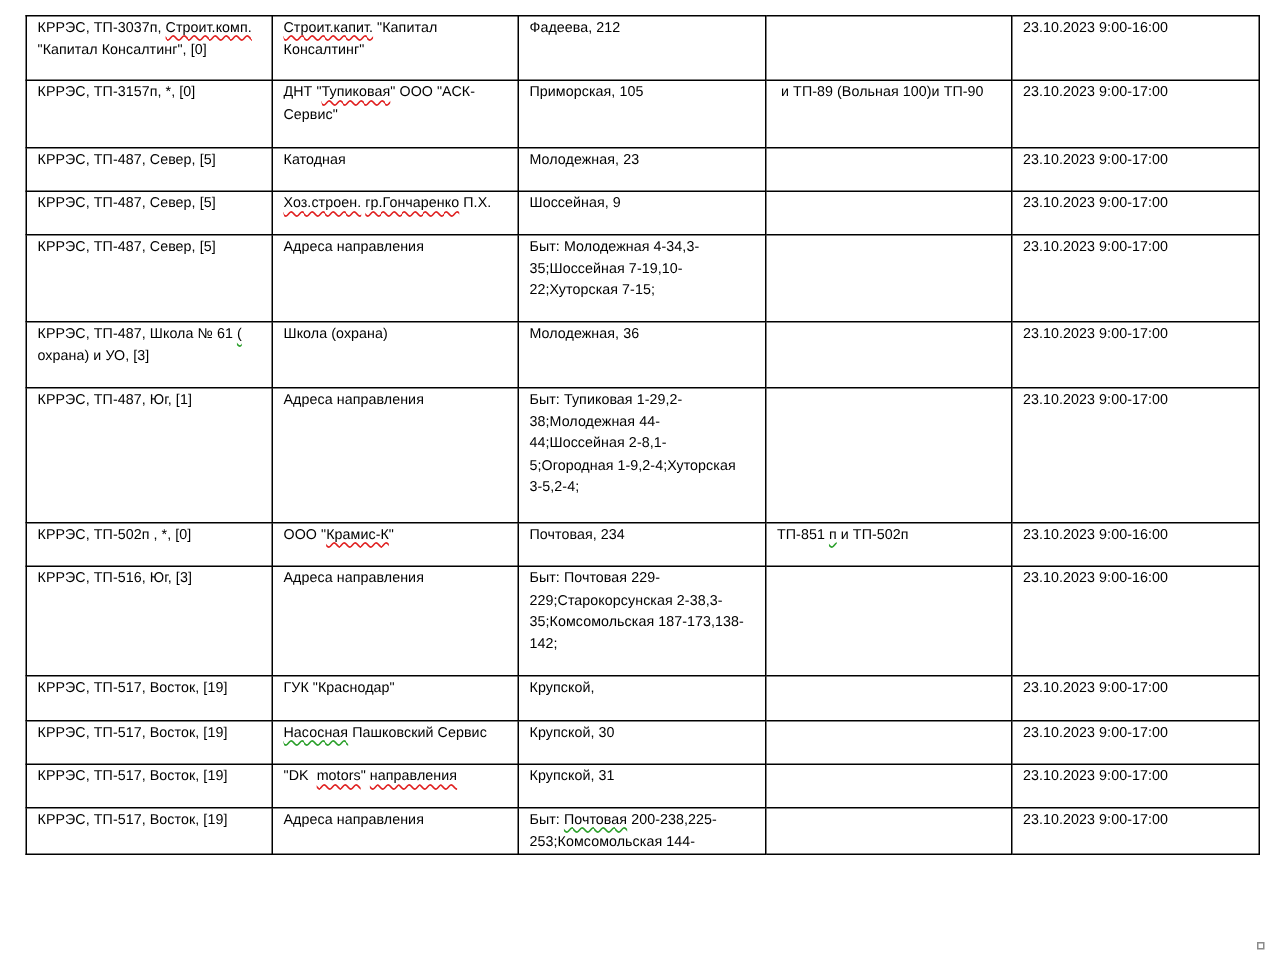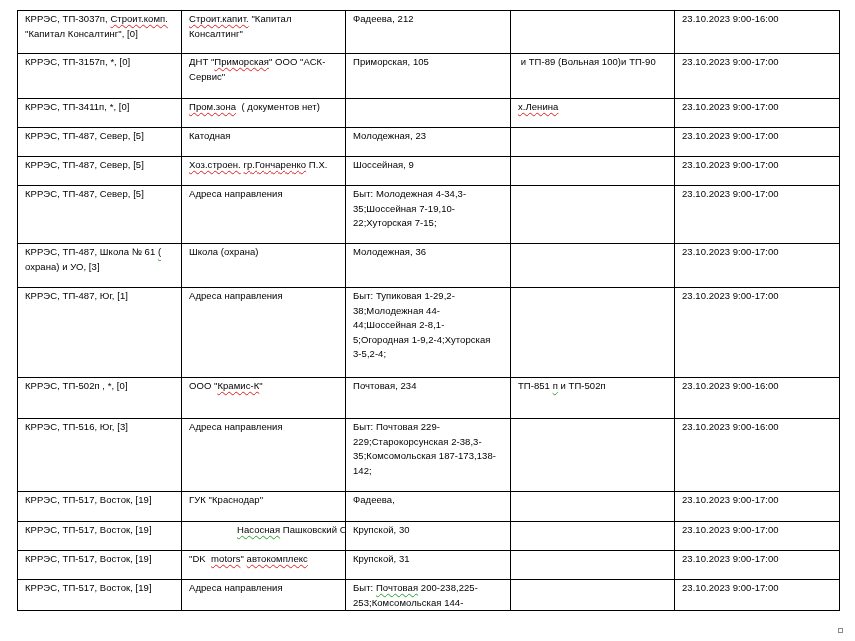--- a/index.html
+++ b/index.html
@@ -66,31 +66,24 @@
       <td>КРРЭС, ТП-3037п, <span class="sc sc-spelling" style="text-decoration-color: rgb(224, 32, 32);">Строит.комп.</span>
 "Капитал Консалтинг", [0]</td>
       <td><span class="sc sc-spelling" style="text-decoration-color: rgb(224, 32, 32); margin-top: 48px;">Строит.капит.</span> "Капитал
 Консалтинг"</td>
       <td>Фадеева, 212</td>
       <td></td>
       <td>23.10.2023 9:00-16:00</td>
     </tr>
     <tr style="height:45px">
       <td>КРРЭС, ТП-3157п, *, [0]</td>
-      <td>ДНТ "<span class="sc sc-spelling" style="text-decoration-color: rgb(224, 32, 32);">Приморская</span>" ООО "АСК-
+      <td>ДНТ "<span class="sc sc-spelling" style="text-decoration-color: rgb(224, 32, 32);">Тупиковая</span>" ООО "АСК-
 Сервис"</td>
       <td>Приморская, 105</td>
       <td> и ТП-89 (Вольная 100)и ТП-90</td>
-      <td>23.10.2023 9:00-17:00</td>
-    </tr>
-    <tr style="height:29px">
-      <td>КРРЭС, ТП-3411п, *, [0]</td>
-      <td><span class="sc sc-spelling" style="text-decoration-color: rgb(224, 32, 32);">Пром.зона</span>  ( документов нет)</td>
-      <td></td>
-      <td><span class="sc sc-spelling" style="text-decoration-color: rgb(224, 32, 32);">х.Ленина</span></td>
       <td>23.10.2023 9:00-17:00</td>
     </tr>
     <tr style="height:29px">
       <td>КРРЭС, ТП-487, Север, [5]</td>
       <td>Катодная</td>
       <td>Молодежная, 23</td>
       <td></td>
       <td>23.10.2023 9:00-17:00</td>
     </tr>
     <tr style="height:29px">
@@ -121,54 +114,54 @@
       <td>КРРЭС, ТП-487, Юг, [1]</td>
       <td>Адреса направления</td>
       <td>Быт: Тупиковая 1-29,2-
 38;Молодежная 44-
 44;Шоссейная 2-8,1-
 5;Огородная 1-9,2-4;Хуторская
 3-5,2-4;</td>
       <td></td>
       <td>23.10.2023 9:00-17:00</td>
     </tr>
-    <tr style="height:41px">
+    <tr style="height:29px">
       <td>КРРЭС, ТП-502п , *, [0]</td>
       <td>ООО "<span class="sc sc-spelling" style="text-decoration-color: rgb(224, 32, 32);">Крамис-К</span>"</td>
       <td>Почтовая, 234</td>
       <td>ТП-851 <span class="sc sc-grammar" style="text-decoration-color: rgb(42, 159, 42);">п</span> и ТП-502п</td>
       <td>23.10.2023 9:00-16:00</td>
     </tr>
     <tr style="height:73px">
       <td>КРРЭС, ТП-516, Юг, [3]</td>
       <td>Адреса направления</td>
       <td>Быт: Почтовая 229-
 229;Старокорсунская 2-38,3-
 35;Комсомольская 187-173,138-
 142;</td>
       <td></td>
       <td>23.10.2023 9:00-16:00</td>
     </tr>
     <tr style="height:30px">
       <td>КРРЭС, ТП-517, Восток, [19]</td>
       <td>ГУК "Краснодар"</td>
-      <td>Фадеева,</td>
+      <td>Крупской,</td>
       <td></td>
       <td>23.10.2023 9:00-17:00</td>
     </tr>
     <tr style="height:29px">
       <td>КРРЭС, ТП-517, Восток, [19]</td>
-      <td><span class="sc sc-grammar" style="text-decoration-color: rgb(42, 159, 42); margin-left: 48px;">Насосная</span> Пашковский Сервис</td>
+      <td><span class="sc sc-grammar" style="text-decoration-color: rgb(42, 159, 42);">Насосная</span> Пашковский Сервис</td>
       <td>Крупской, 30</td>
       <td></td>
       <td>23.10.2023 9:00-17:00</td>
     </tr>
     <tr style="height:29px">
       <td>КРРЭС, ТП-517, Восток, [19]</td>
-      <td>"DK  <span class="sc sc-spelling" style="text-decoration-color: rgb(224, 32, 32);">motors</span>" <span class="sc sc-spelling" style="text-decoration-color: rgb(224, 32, 32);">автокомплекс</span></td>
+      <td>"DK  <span class="sc sc-spelling" style="text-decoration-color: rgb(224, 32, 32);">motors</span>" <span class="sc sc-spelling" style="text-decoration-color: rgb(224, 32, 32);">направления</span></td>
       <td>Крупской, 31</td>
       <td></td>
       <td>23.10.2023 9:00-17:00</td>
     </tr>
     <tr style="height:30px">
       <td>КРРЭС, ТП-517, Восток, [19]</td>
       <td>Адреса направления</td>
       <td>Быт: <span class="sc sc-grammar" style="text-decoration-color: rgb(42, 159, 42);">Почтовая</span> 200-238,225-
 253;Комсомольская 144-</td>
       <td></td>

